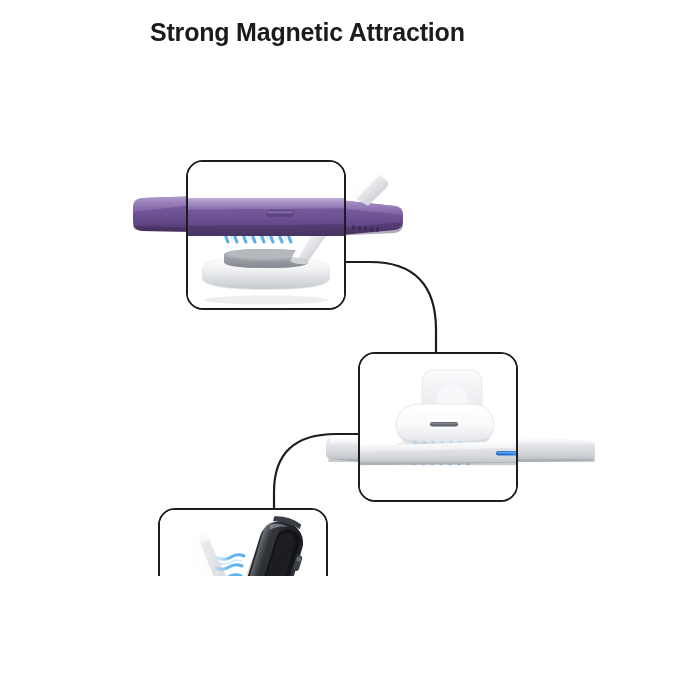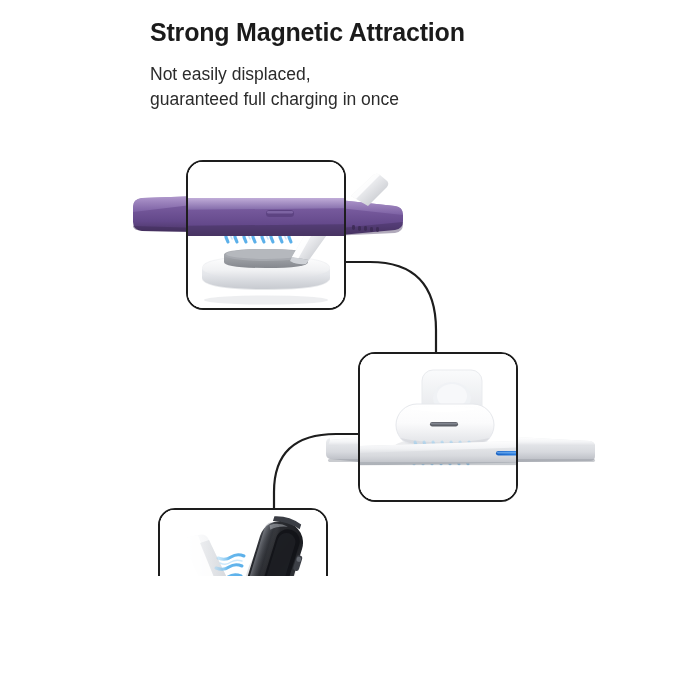--- a/index.html
+++ b/index.html
@@ -84,24 +84,20 @@
   #panel3clip { left: 160px; top: 510px; width: 166px; height: 156px; }
 
   .scene { position: absolute; left: 0; top: 0; width: 100%; height: 100%; }
 </style>
 </head>
 <body>
 
 <div id="page">
 
   <div id="headline">Strong Magnetic Attraction</div>
-  <div id="subline">
-    <div>Not easily displaced,</div>
-    <div>guaranteed full charging in once</div>
-  </div>
 
   <svg id="connectors" viewBox="0 0 700 700">
     <defs>
       <linearGradient id="whiteVert" x1="0" y1="0" x2="0" y2="1">
         <stop offset="0%" stop-color="#ffffff"></stop>
         <stop offset="55%" stop-color="#f2f3f5"></stop>
         <stop offset="100%" stop-color="#dcdee2"></stop>
       </linearGradient>
     </defs>
 

